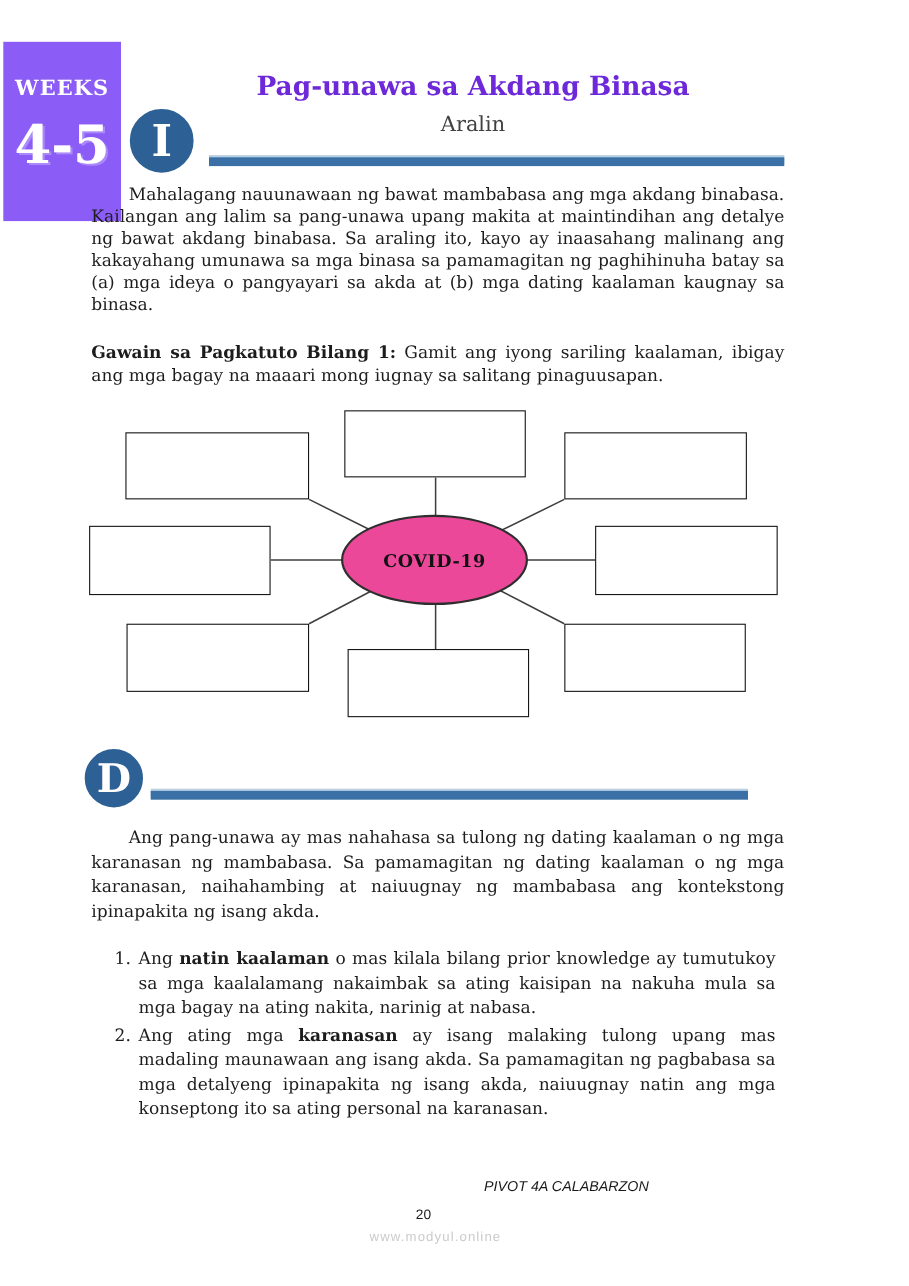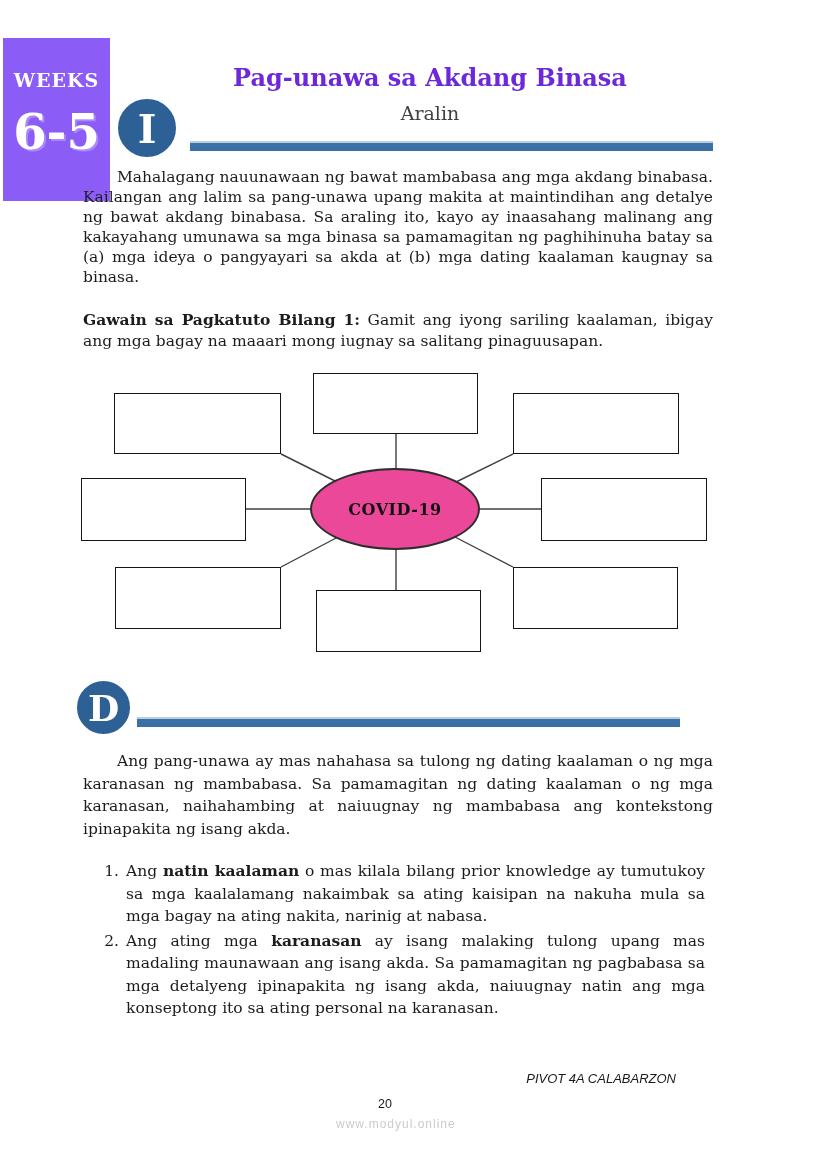--- a/index.html
+++ b/index.html
@@ -65,40 +65,40 @@
   .numbered-list{
     position:absolute;left:101px;top:860px;width:604px;
     font-size:15.5px;line-height:22.5px;color:#1c1c1c;
   }
   .list-item{display:flex;margin-bottom:2px;}
   .list-item .num{flex:0 0 18px;text-align:right;margin-right:7px;}
   .list-item .item-text{flex:1;text-align:justify;}
   .list-item b{font-weight:bold;}
   
   .footer-brand{
-    position:absolute;left:440px;top:1071px;width:236px;text-align:right;
+    position:absolute;left:440px;top:1071px;width:236px;
     font-family:"Liberation Sans", sans-serif;font-style:italic;font-size:13px;color:#1a1a1a;
   }
   .page-number{
     position:absolute;left:350px;top:1097px;width:70px;text-align:center;
     font-family:"Liberation Sans", sans-serif;font-size:12.5px;color:#1a1a1a;
   }
   .watermark{
     position:absolute;left:336px;top:1117px;
     font-family:Liberation Sans, sans-serif;font-size:12px;color:#cbcbcb;letter-spacing:1px;
   }
 </style>
 </head>
 <body>
 
 <div class="page">
 
   <div class="weeks-box">
     <div class="weeks-label">WEEKS</div>
-    <div class="weeks-range">6-5</div>
+    <div class="weeks-range">4-5</div>
   </div>
 
   <h1 class="title">Pag-unawa sa Akdang Binasa</h1>
   <div class="subtitle">Aralin</div>
 
   <div class="badge badge-i">
     <span>I</span>
   </div>
   <div class="rule rule-i"></div>
 

